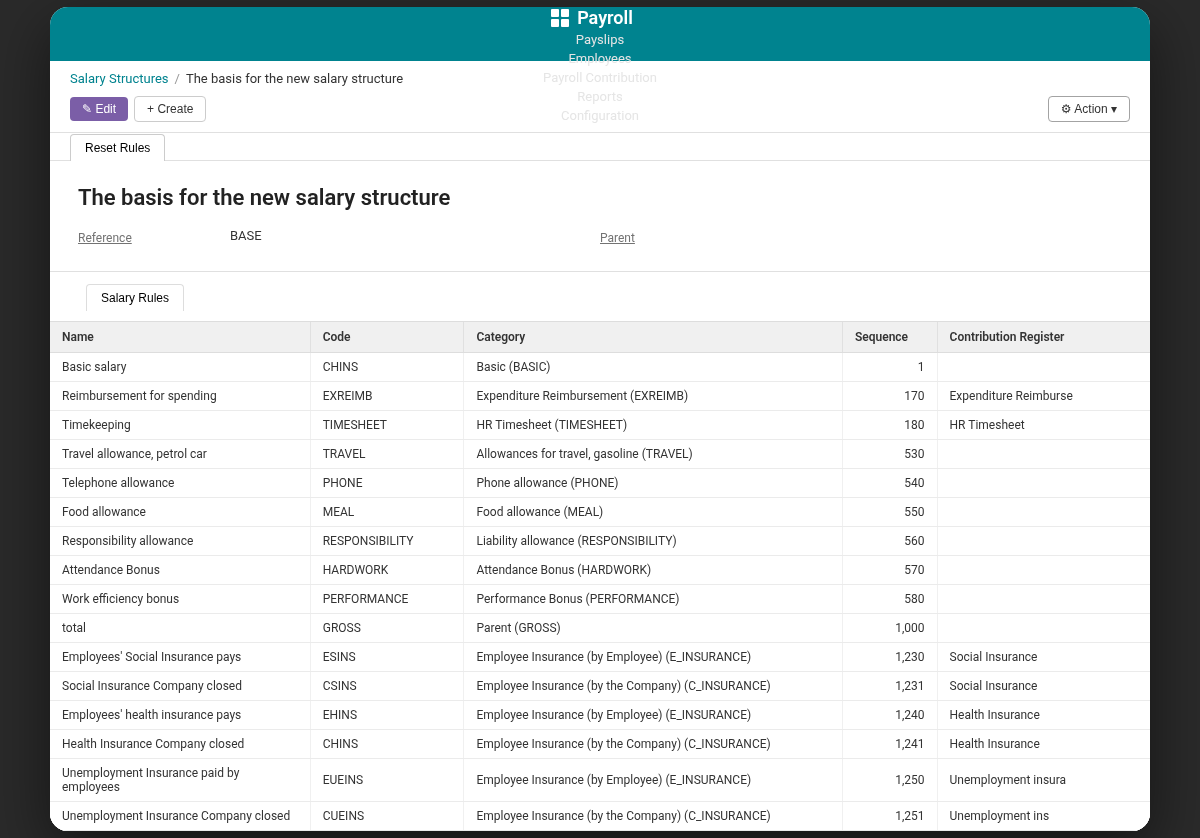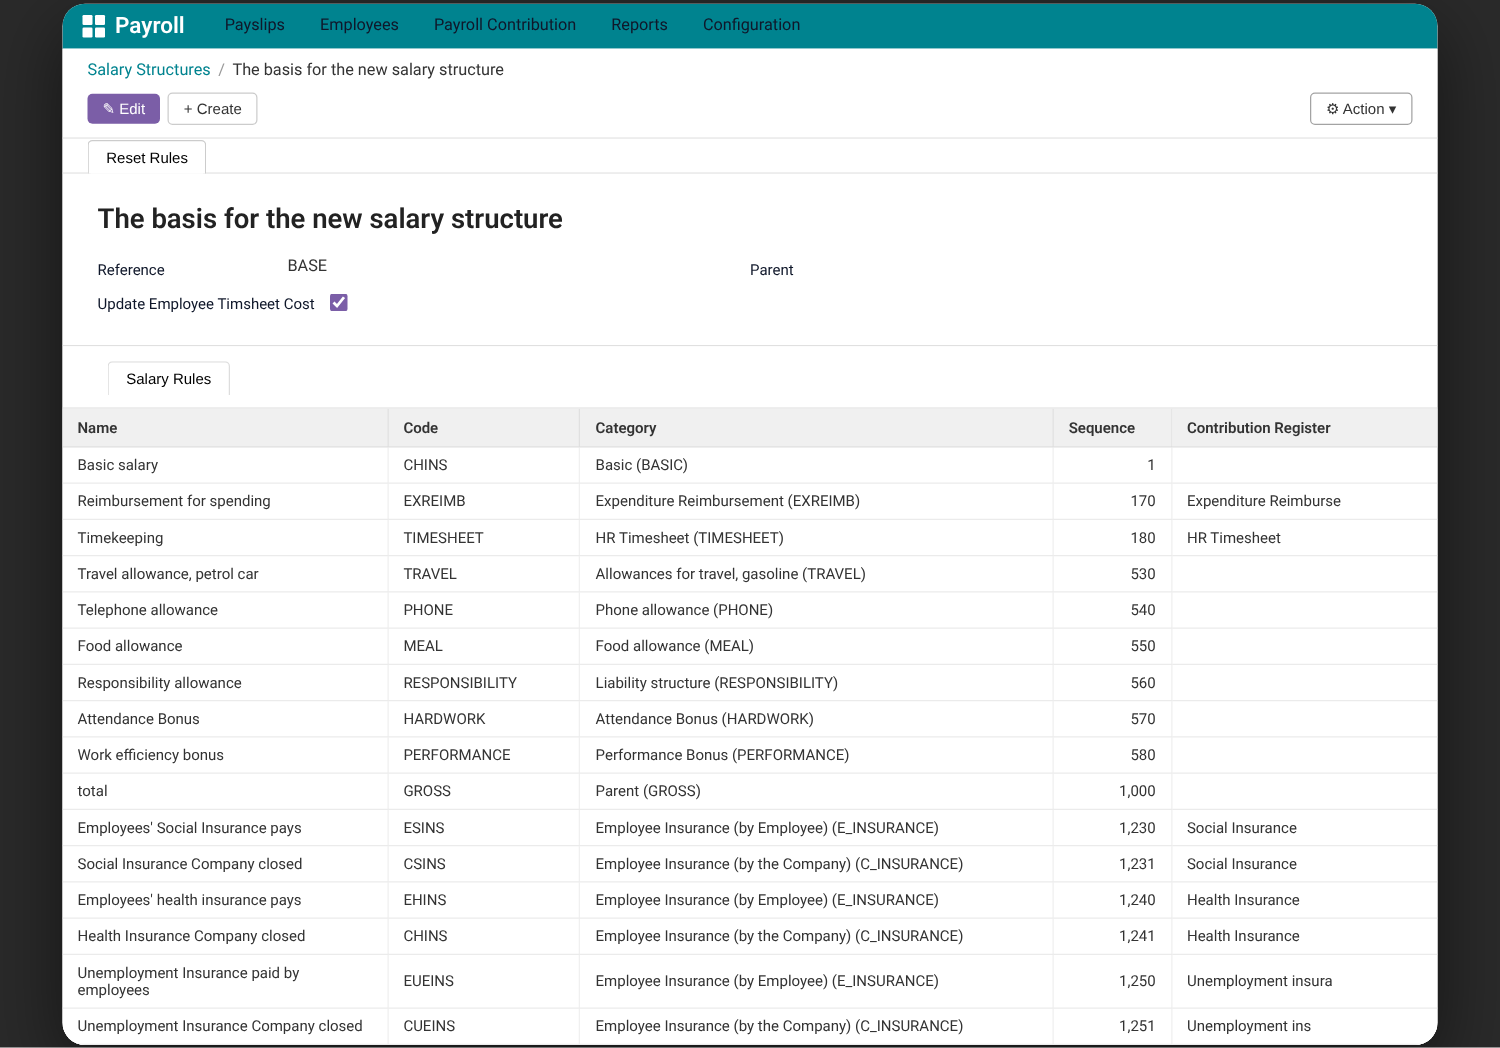--- a/index.html
+++ b/index.html
@@ -18,22 +18,23 @@
       border-radius: 18px;
       overflow: hidden;
       box-shadow: 0 20px 60px rgba(0,0,0,0.5);
     }
     
     .topnav {
       background: #00838f;
       display: flex;
       align-items: center;
       padding: 0 16px;
-      height: 36px;
+      height: 54px;
       gap: 4px;
+      flex-direction: column;
     }
     .topnav-logo {
       display: flex;
       align-items: center;
       gap: 8px;
       color: #fff;
       font-size: 18px;
       font-weight: 600;
       margin-right: 16px;
     }
@@ -43,21 +44,21 @@
       gap: 2px;
       width: 18px;
       height: 18px;
     }
     .topnav-logo-icon span {
       background: #fff;
       border-radius: 1px;
       display: block;
     }
     .topnav-item {
-      color: #0f172a;
+      color: #e5e5e5;
       padding: 0 12px;
       height: 46px;
       display: flex;
       align-items: center;
       font-size: 13px;
       cursor: pointer;
       border-radius: 0;
       text-decoration: none;
       white-space: nowrap;
     }
@@ -169,23 +170,24 @@
     .form-left { }
     .form-right { }
     .field-row {
       display: flex;
       align-items: flex-start;
       gap: 12px;
       margin-bottom: 10px;
     }
     .field-label {
       font-size: 12px;
-      color: #0f172a;
+      color: #737373;
       min-width: 140px;
       padding-top: 3px;
+      text-decoration: underline;
     }
     .field-value {
       font-size: 13px;
       color: #333;
     }
     .field-checkbox {
       width: 14px;
       height: 14px;
       accent-color: #7b5ea7;
       margin-top: 2px;
@@ -285,24 +287,20 @@
       <button class="tab-btn">Reset Rules</button>
     </div>
 
     <div class="form-section">
       <h1 class="form-title">The basis for the new salary structure</h1>
       <div class="form-fields">
         <div class="form-left">
           <div class="field-row">
             <span class="field-label">Reference</span>
             <span class="field-value">BASE</span>
-          </div>
-          <div class="field-row">
-            <span class="field-label">Update Employee Timsheet Cost</span>
-            <input type="checkbox" class="field-checkbox" checked="" style="">
           </div>
         </div>
         <div class="form-right">
           <div class="field-row">
             <span class="field-label">Parent</span>
             <span class="field-value"></span>
           </div>
         </div>
       </div>
     </div>
@@ -361,21 +359,21 @@
             <tr>
       <td class="col-name">Food allowance</td>
       <td class="col-code">MEAL</td>
       <td class="col-category">Food allowance (MEAL)</td>
       <td class="col-seq seq-cell">550</td>
       <td class="col-contrib"></td>
     </tr>
             <tr>
       <td class="col-name">Responsibility allowance</td>
       <td class="col-code">RESPONSIBILITY</td>
-      <td class="col-category">Liability structure (RESPONSIBILITY)</td>
+      <td class="col-category">Liability allowance (RESPONSIBILITY)</td>
       <td class="col-seq seq-cell">560</td>
       <td class="col-contrib"></td>
     </tr>
             <tr>
       <td class="col-name">Attendance Bonus</td>
       <td class="col-code">HARDWORK</td>
       <td class="col-category">Attendance Bonus (HARDWORK)</td>
       <td class="col-seq seq-cell">570</td>
       <td class="col-contrib"></td>
     </tr>

